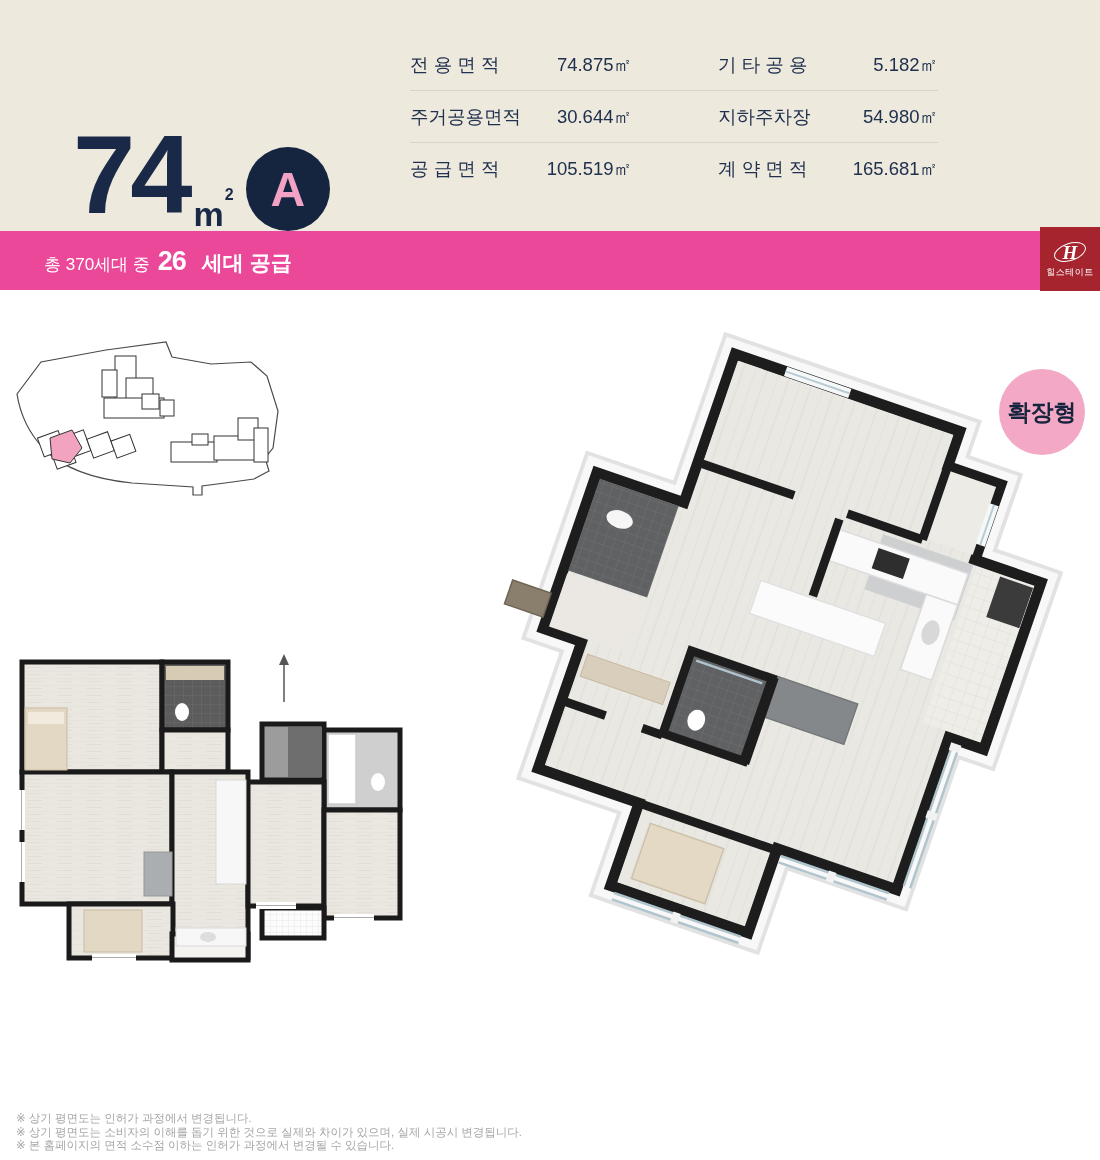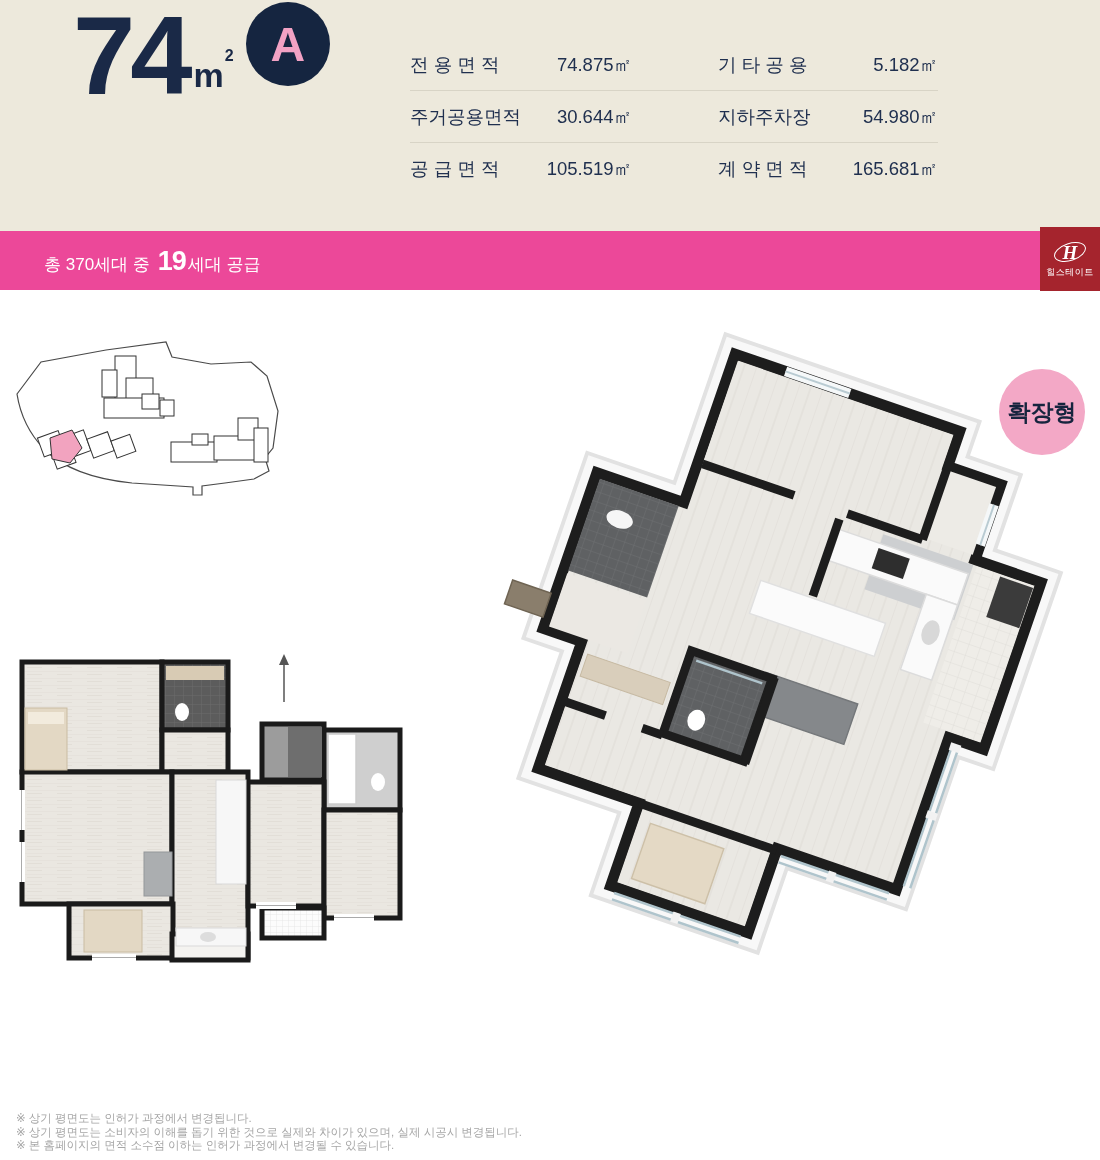--- a/index.html
+++ b/index.html
@@ -1,21 +1,21 @@
 <!DOCTYPE html>
 <html><head>
 <meta charset="utf-8">
 <style>
   html,body{margin:0;padding:0;background:#ffffff;}
   .page{position:relative;width:1100px;height:1160px;background:#ffffff;overflow:hidden;
         font-family:"Liberation Sans","DejaVu Sans",sans-serif;}
 
   
   .header{position:absolute;left:0;top:0;width:1100px;height:231px;background:#EDE9DC;}
-  .area-block{position:absolute;left:73px;top:0;height:231px;display:flex;align-items:flex-start;}
+  .area-block{position:absolute;left:73px;top:0;height:231px;display:flex;align-items:flex-end;}
   .area-num{font-size:112px;font-weight:700;color:#1A2947;letter-spacing:-5px;line-height:1;}
   .area-unit{font-size:34px;font-weight:600;color:#1A2947;margin:58px 0 0 6px;line-height:1;}
   .area-unit sup{font-size:16px;font-weight:600;position:relative;top:-14px;left:1px;}
   .type-circle{width:84px;height:84px;border-radius:50%;background:#152540;color:#F2A2C4;
                display:flex;align-items:center;justify-content:center;
                font-size:48px;font-weight:700;margin-left:13px;margin-top:2px;}
   .area-table{position:absolute;left:410px;top:39px;width:528px;color:#20304F;}
   .t-row{display:flex;align-items:center;height:51px;font-size:18.5px;}
   .t-row.bb{border-bottom:1px solid #D8D4C6;}
   .t-label{flex:0 0 122px;font-weight:500;}
@@ -23,21 +23,21 @@
   .t-gap{flex:0 0 86px;}
   .t-label.r{flex:0 0 110px;}
   .t-value.r{flex:0 0 110px;}
 
   
   .supply-bar{position:absolute;left:0;top:231px;width:1100px;height:59px;background:#ec4899;
               display:flex;align-items:baseline;color:#ffffff;}
   .sb-inner{display:flex;align-items:baseline;margin:15px 0 0 44px;}
   .sb-prefix{font-size:17px;font-weight:400;}
   .sb-count{font-size:27px;font-weight:700;margin-left:8px;letter-spacing:-1px;}
-  .sb-suffix{font-size:17px;font-weight:400;margin-left:2px;}
+  .sb-suffix{font-size:21px;font-weight:700;margin-left:16px;}
 
   
   .brand-logo{position:absolute;right:0;top:227px;width:60px;height:64px;background:#A5242D;
               display:flex;flex-direction:column;align-items:center;justify-content:center;}
   .brand-name{color:#ffffff;font-size:9px;letter-spacing:0.5px;margin-top:1px;}
 
   
   .site-plan{position:absolute;left:14px;top:330px;}
   .ext-badge{position:absolute;left:999px;top:369px;width:86px;height:86px;border-radius:50%;
              background:#F3A8C6;display:flex;align-items:center;justify-content:center;
@@ -80,21 +80,21 @@
         <span class="t-gap"></span>
         <span class="t-label r">계 약 면 적</span>
         <span class="t-value r">165.681㎡</span>
       </div>
     </div>
   </div>
 
   <div class="supply-bar">
     <div class="sb-inner">
       <span class="sb-prefix">총 370세대 중</span>
-      <span class="sb-count">19</span>
+      <span class="sb-count">26</span>
       <span class="sb-suffix">세대 공급</span>
     </div>
   </div>
 
   <div class="brand-logo">
     <svg width="38" height="26" viewBox="0 0 38 26">
       <ellipse cx="19" cy="13" rx="16" ry="8.5" fill="none" stroke="#ffffff" stroke-width="1" transform="rotate(-18 19 13)"></ellipse>
       <text x="19" y="20" font-size="19" font-style="italic" font-weight="700" fill="#ffffff" text-anchor="middle" font-family="Liberation Serif, DejaVu Serif, serif">H</text>
     </svg>
     <span class="brand-name">힐스테이트</span>

